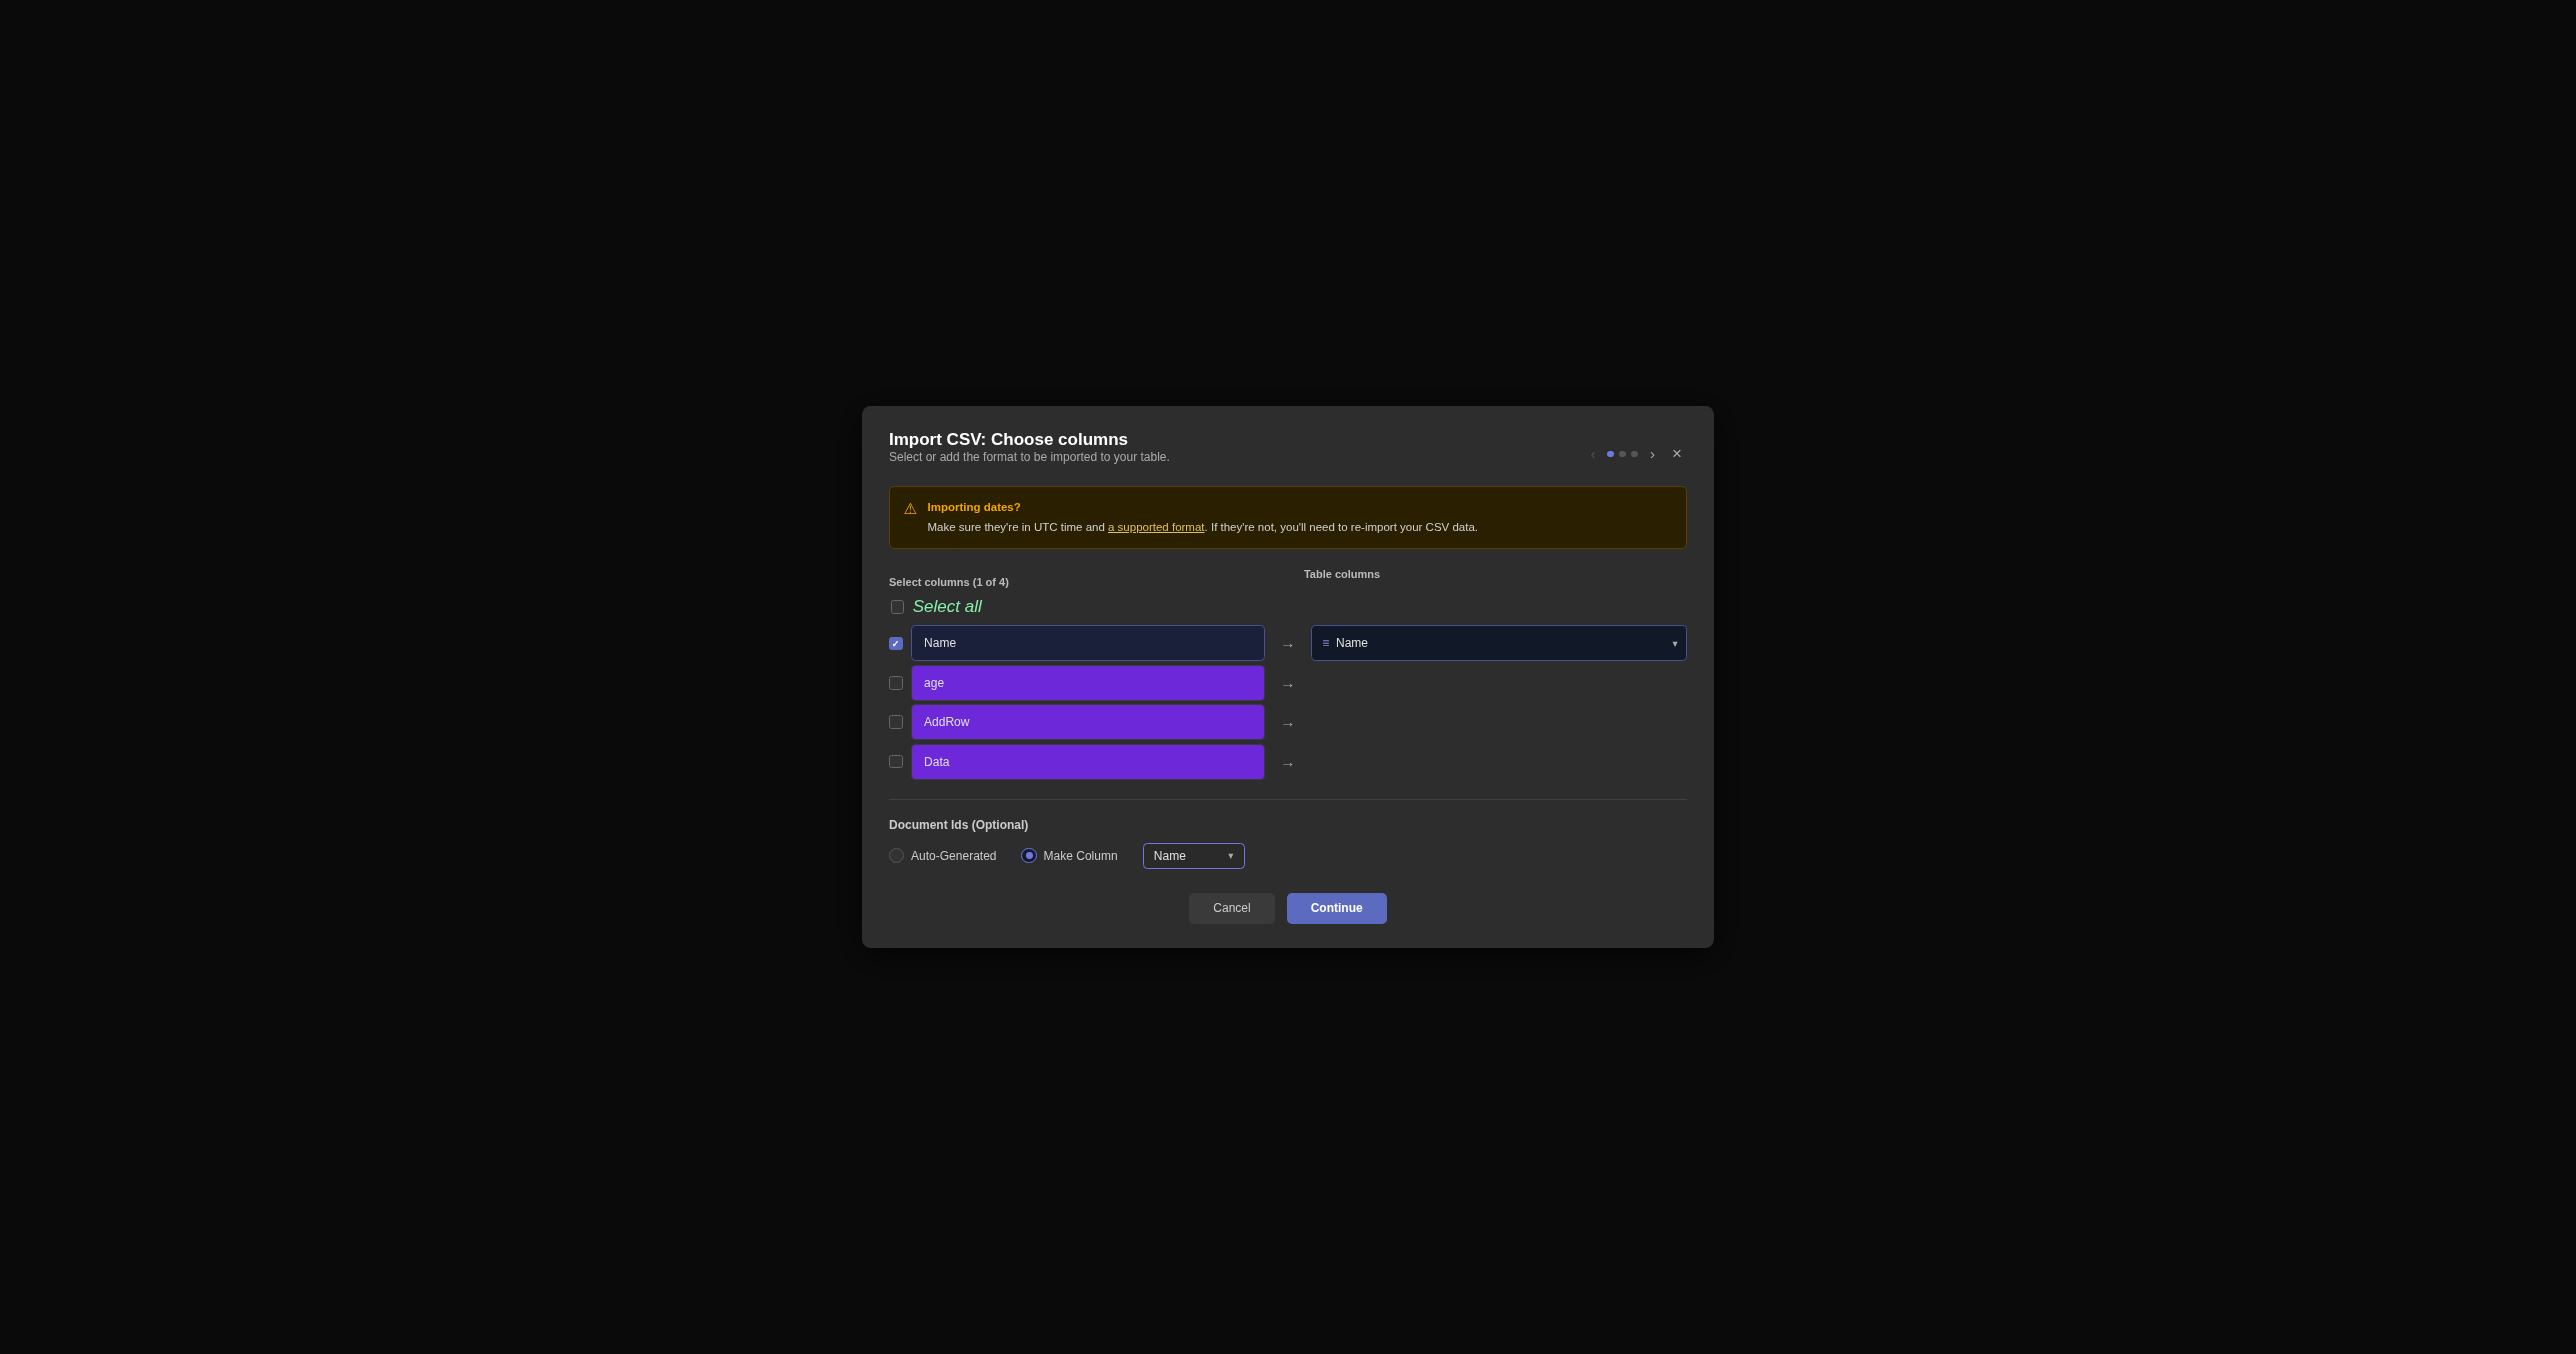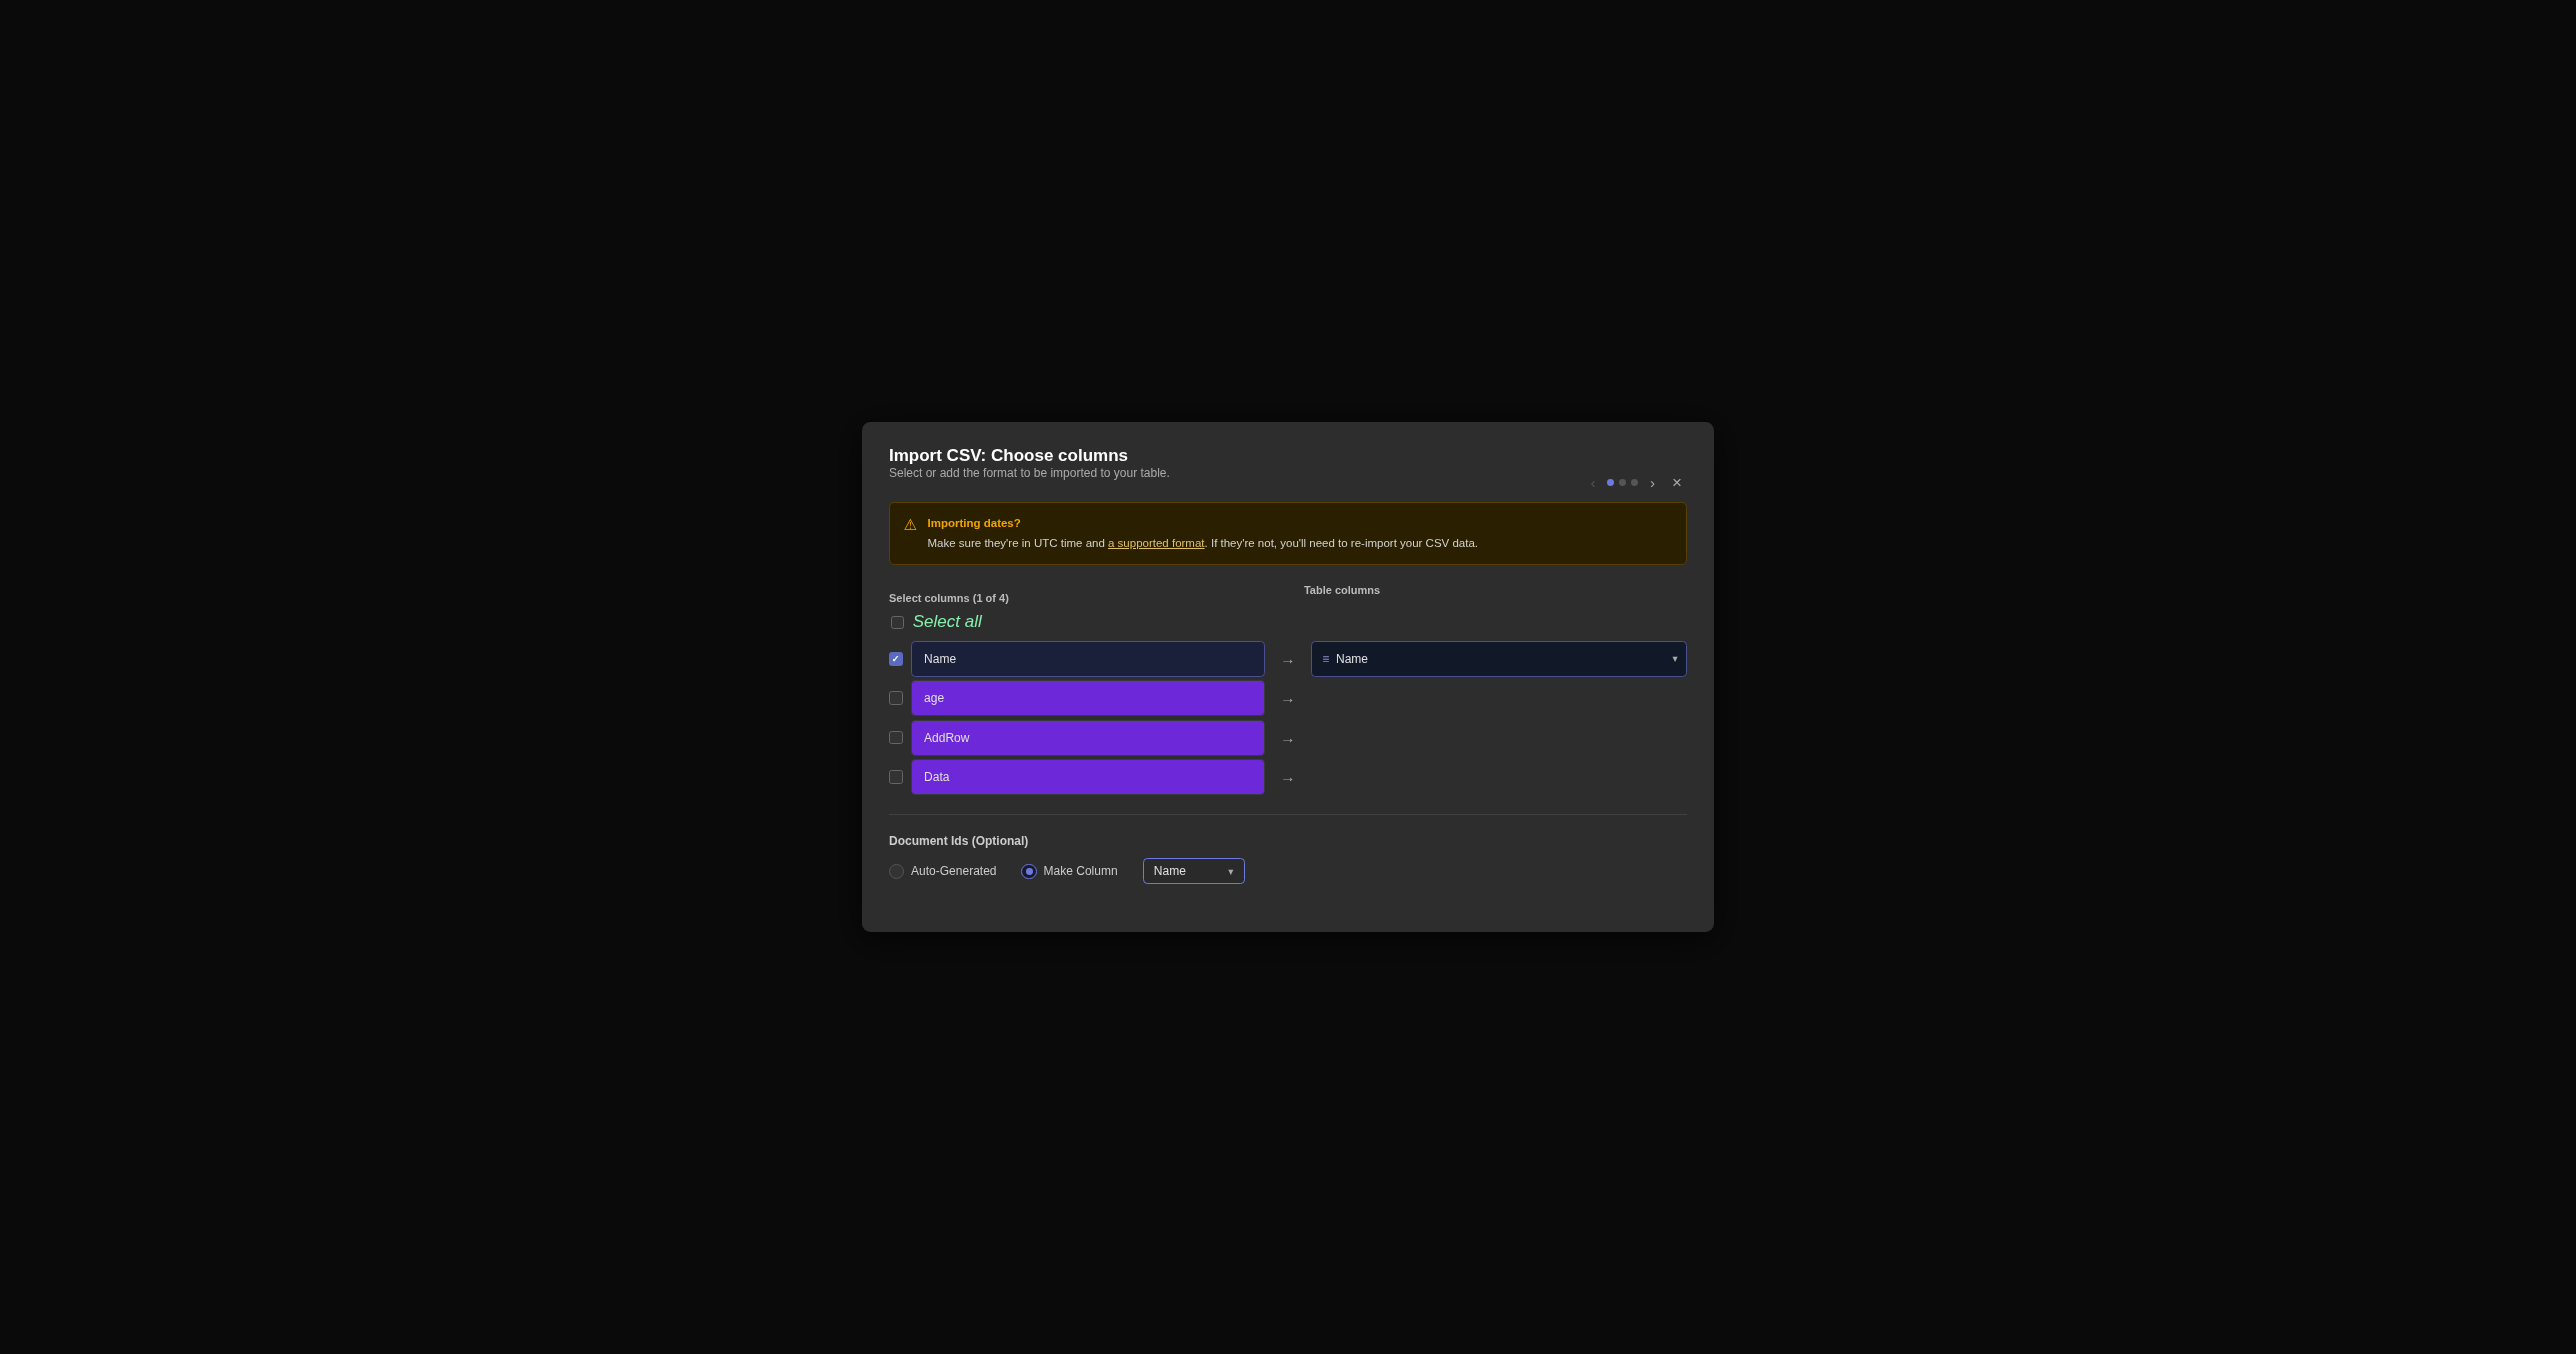--- a/index.html
+++ b/index.html
@@ -28,21 +28,21 @@
       width: 852px;
       max-width: 98vw;
       padding: 24px 27px 24px 27px;
       position: relative;
       color: #e0e0e0;
       box-shadow: 0 6.8px 34px rgba(0,0,0,0.7);
     }
 
     .modal-header {
       display: flex;
-      align-items: flex-end;
+      align-items: center;
       justify-content: space-between;
       margin-bottom: 8.5px;
     }
 
     .modal-title {
       font-size: 17px;
       font-weight: 600;
       color: #ffffff;
     }
 
@@ -519,16 +519,20 @@
         </div>
 
         <div class="pick-column-select">
           <span class="pick-column-select-text">Name</span>
           <span class="pick-column-select-chevron">▾</span>
         </div>
 
       </div>
     </div>
 
+    <div class="modal-footer">
+      <button class="btn-cancel">Cancel</button>
+      <button class="btn-continue">Continue</button>
+    </div>
 
   </div>
 </div>
 
 
 </body></html>

